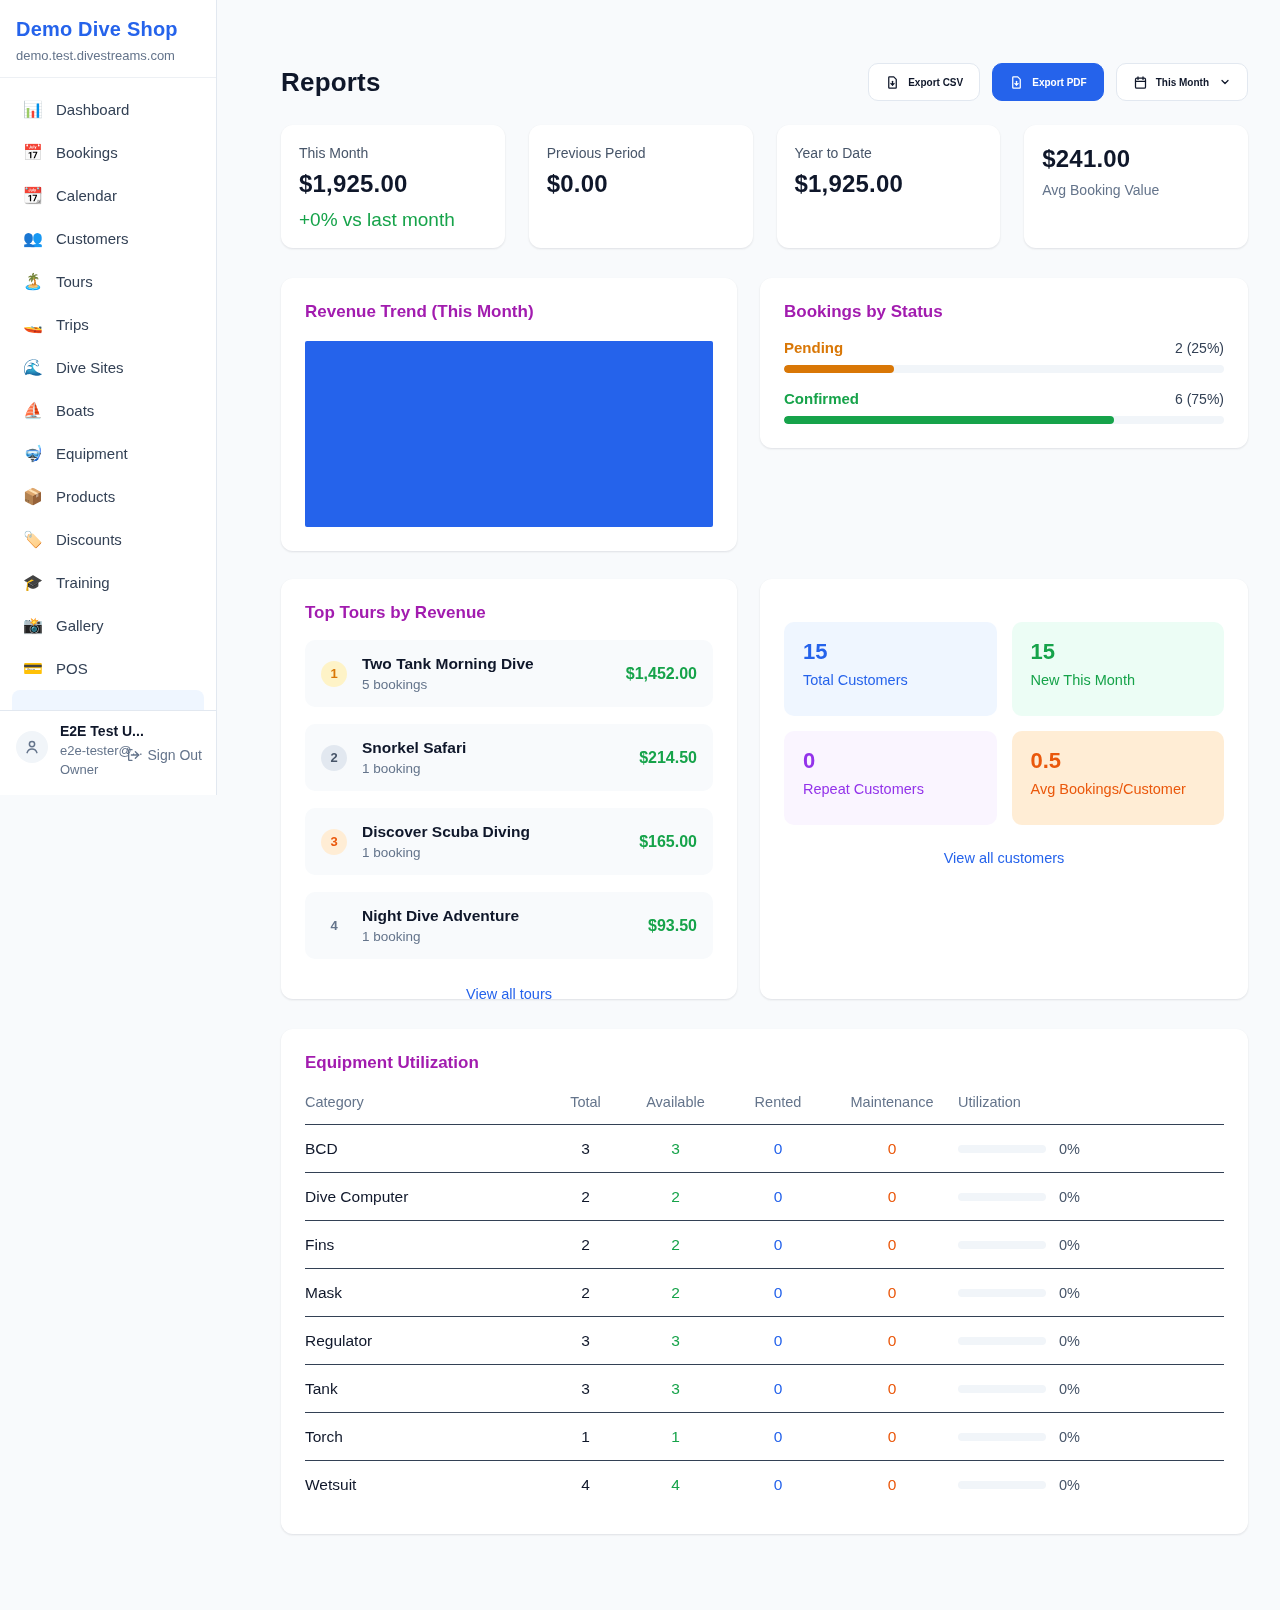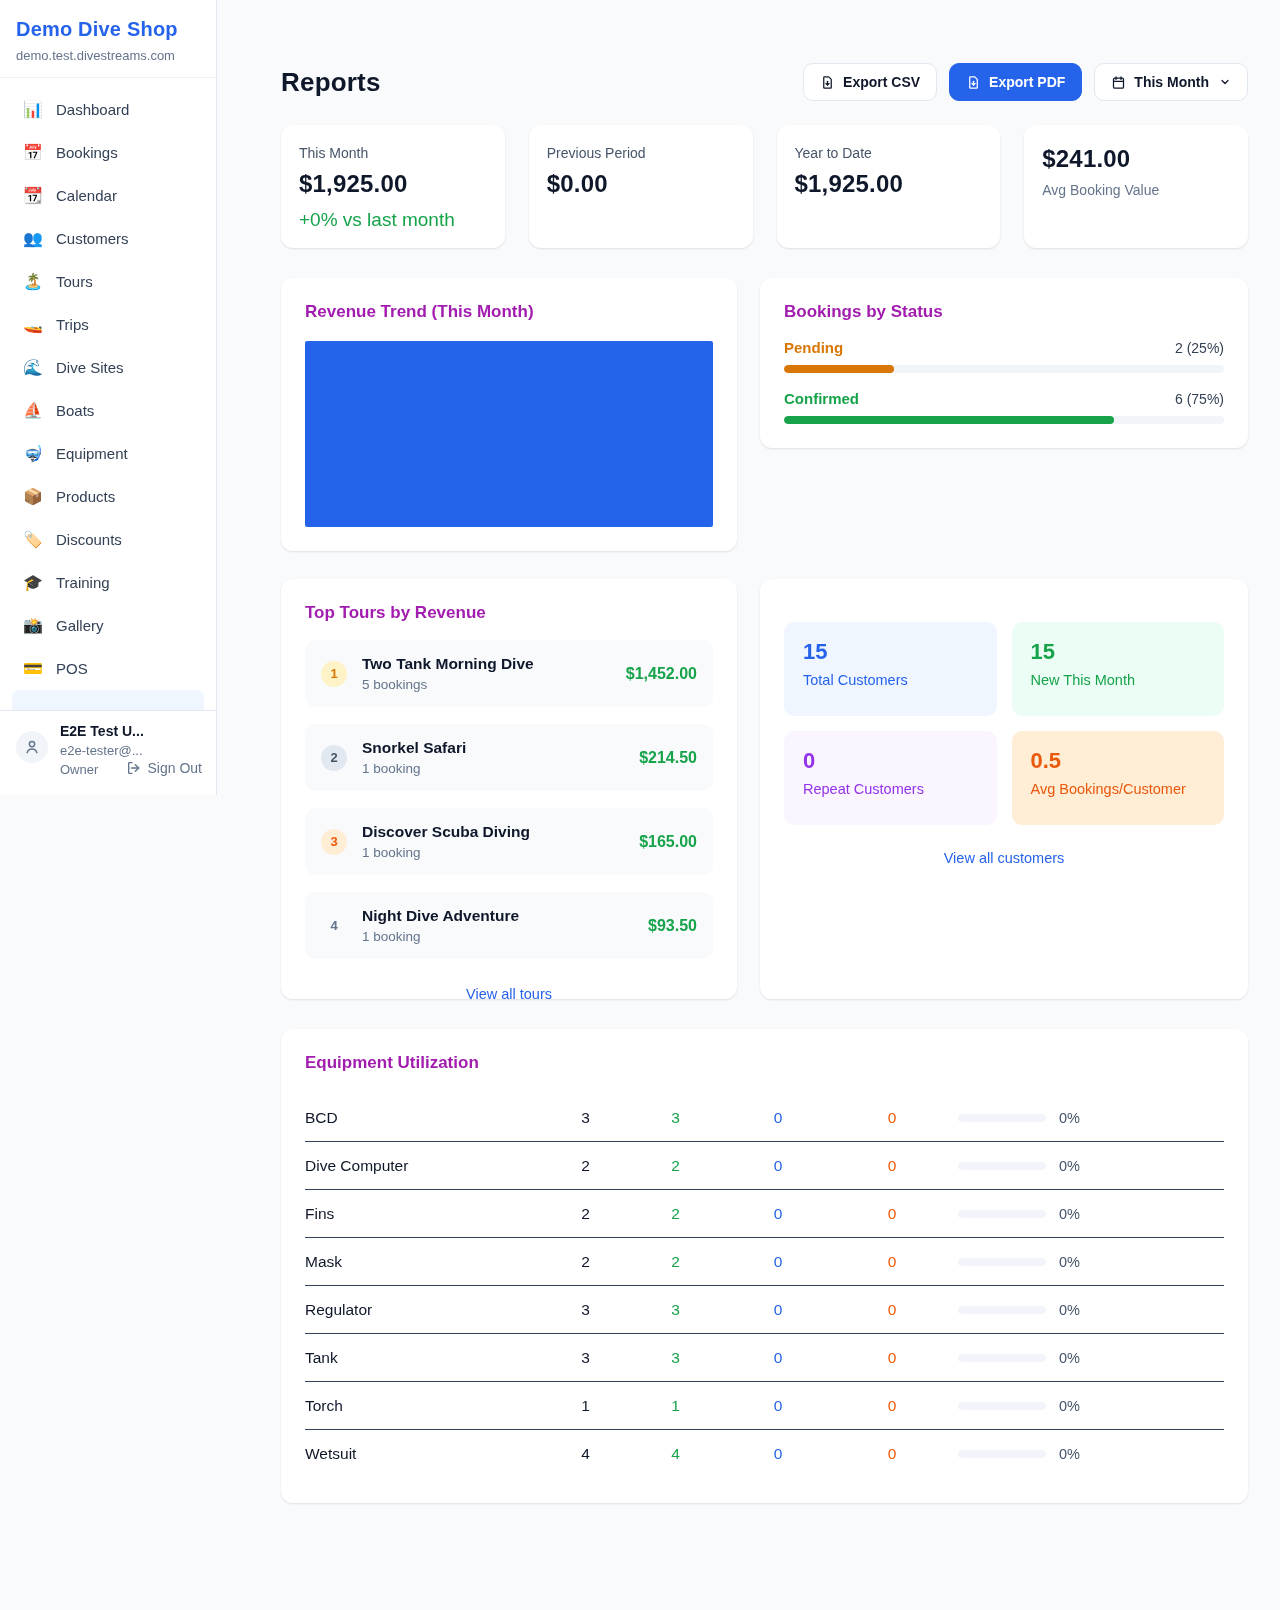--- a/index.html
+++ b/index.html
@@ -31,32 +31,32 @@
   }
   .avatar {
     width:32px; height:32px; border-radius:50%; background:#f1f5f9;
     display:flex; align-items:center; justify-content:center; margin-top:8px;
     color:#64748b;
   }
   .user-name { font-size:14px; font-weight:bold; color:#0f172a; }
   .user-email { font-size:13px; color:#64748b; margin-top:4px; }
   .user-role { font-size:13px; color:#64748b; margin-top:4px; }
   .signout {
-    position:absolute; right:14px; top:49px; display:flex; align-items:flex-end; gap:6px;
+    position:absolute; right:14px; top:36px; display:flex; align-items:flex-end; gap:6px;
     color:#64748b; font-size:14px; cursor:pointer; background:none; border:none;
     font-family:inherit;
   }
   
   .main { margin-left:250px; padding:28px 32px 0 31px;margin-top:35px; }
   .page-head { display:flex; align-items:center; justify-content:space-between; }
   .page-title { font-size:26px; font-weight:bold; color:#0f172a; letter-spacing:.2px; }
   .head-actions { display:flex; gap:12px; }
   .btn {
     display:flex; align-items:center; gap:8px; height:38px; padding:0 16px;
-    border-radius:10px; font-size:14px; font-weight:bold; cursor:pointer;
+    border-radius:10px; font-size:10px; font-weight:bold; cursor:pointer;
     font-family:inherit; border:1px solid #e2e8f0; background:#fff; color:#0f172a;
   }
   .btn.primary { background:#2563eb; border-color:#2563eb; color:#fff; }
   .btn .chev { margin-left:2px; }
   
   .card {
     background:#fff; border-radius:12px; padding:24px;
     box-shadow:0 1px 2px rgba(15,23,42,.06), 0 1px 3px rgba(15,23,42,.05);
   }
   .stats-row { display:grid; grid-template-columns:repeat(4,1fr); gap:24px; margin-top:24px; }
@@ -377,20 +377,28 @@
       </div>
       <div class="link-center" style="margin-top:24px;">
         <button class="link">View all customers</button>
       </div>
     </div>
   </div>
 
   <div class="card equip-card">
     <div class="section-title">Equipment Utilization</div>
     <div class="equip-table">
+      <div class="t-row t-head">
+        <div>Category</div>
+        <div class="c-num">Total</div>
+        <div class="c-num">Available</div>
+        <div class="c-num">Rented</div>
+        <div class="c-num">Maintenance</div>
+        <div style="padding-left:2px;">Utilization</div>
+      </div>
 
       <div class="t-row t-body">
         <div class="c-cat">BCD</div>
         <div class="c-num c-total">3</div>
         <div class="c-num c-avail">3</div>
         <div class="c-num c-rent">0</div>
         <div class="c-num c-maint">0</div>
         <div class="c-util">
           <div class="util-track">
               <div class="util-fill" style="width: 0%;"></div>

